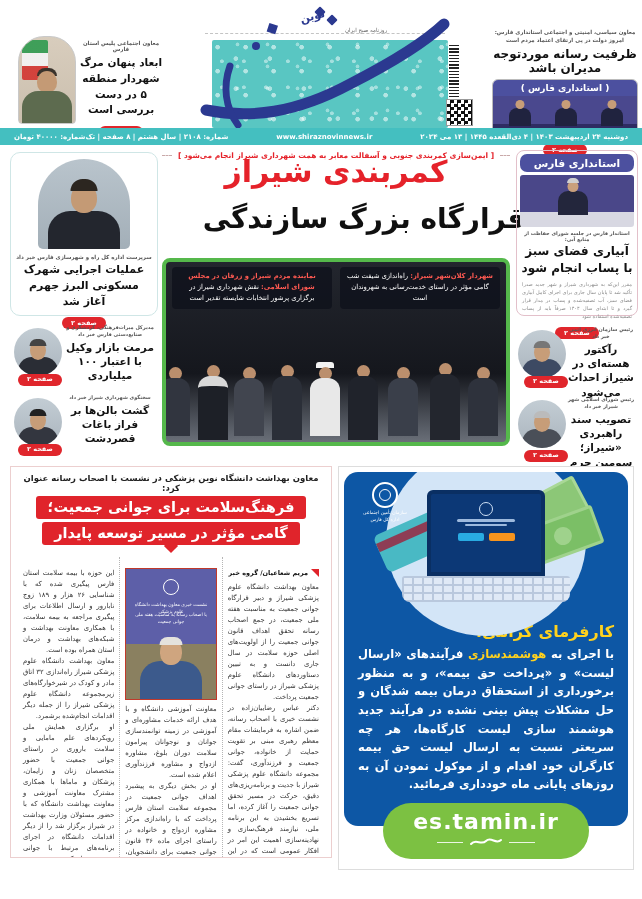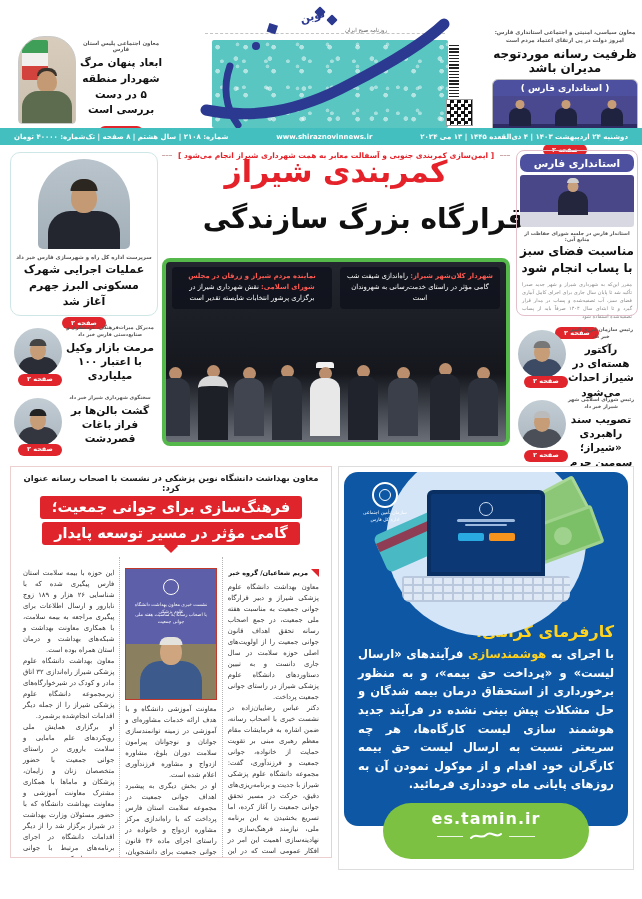--- a/index.html
+++ b/index.html
@@ -187,21 +187,21 @@
     width:10px; height:10px; border-radius:50%; border:1.5px solid #fff; }
   .tamin-name { font-size:4.6px; line-height:1.5; }
   .ad-head { color:#ffd21e; font-size:16px; font-weight:bold; text-align:right; padding:2px 14px 0; }
   .ad-body { color:#fff; font-size:11.5px; font-weight:bold; line-height:1.62; text-align:justify; padding:4px 14px 0; }
   .ad-body .hl { color:#ffd21e; }
   .ad-phone { display:flex; align-items:center; justify-content:center; gap:5px; margin-top:4px; direction:rtl; }
   .ad-phone .num { color:#ffc527; font-size:19px; font-weight:bold; letter-spacing:1px; }
   .ad-phone .lbl { color:#fff; font-size:7px; font-weight:bold; }
   .ad-pill { position:absolute; left:50%; transform:translateX(-50%); top:336px; width:206px; height:56px;
     background:#7cc142; border-radius:28px; text-align:center; padding-top:6px; }
-  .ad-url { color:#fff; font-size:16px; font-weight:bold; letter-spacing:1px; direction:ltr; }
+  .ad-url { color:#fff; font-size:22px; font-weight:bold; letter-spacing:1px; direction:ltr; }
   .stamp-row { display:flex; align-items:center; justify-content:center; gap:6px; margin-top:1px; }
   .stamp-dash { width:26px; border-top:1.5px solid #fff; opacity:.85; }
 </style>
 </head>
 <body>
 
 <div class="page">
 
   <div class="h-left-photo">
     <div class="flag"></div>
@@ -343,21 +343,21 @@
         <div class="p-body" style="background:#31353f;"></div>
       </div>
   </div>
 
   <div class="gov">
     <div class="gov-label">استانداری فارس</div>
     <div class="gov-photo">
       <div class="gov-man"></div>
     </div>
     <div class="kicker">استاندار فارس در جلسه شورای حفاظت از منابع آبی:</div>
-    <div class="title">مناسبت فضای سبز با پساب انجام شود</div>
+    <div class="title">آبیاری فضای سبز با پساب انجام شود</div>
     <div class="excerpt">مقرر این‌که به شهرداری شیراز و شهر جدید صدرا تأکید شد تا پایان سال جاری برای اجرای کامل آبیاری فضای سبز، آب تصفیه‌شده و پساب در مدار قرار گیرد و تا ابتدای سال ۱۴۰۴ صرفاً باید از پساب تصفیه‌شده استفاده شود</div>
     <span class="badge">صفحه ۲</span>
   </div>
 
   <div class="mini right-col" style="left:516px; top:322px;">
     <div class="avatar">
       <div class="suit" style="background:#3d4a63;"></div>
         <div class="face"></div>
         <div class="hair" style="background:#777;"></div>
     </div>
@@ -376,21 +376,21 @@
     </div>
     <div class="mtext">
       <div class="kicker">رئیس شورای اسلامی شهر شیراز خبر داد</div>
       <div class="title">تصویب سند راهبردی «شیراز؛ سومین حرم اهل‌بیت(ع)»</div>
     </div>
     <span class="badge">صفحه ۲</span>
   </div>
 
   <div class="article">
     <div class="kicker">معاون بهداشت دانشگاه نوین پزشکی در نشست با اصحاب رسانه عنوان کرد:</div>
-    <div class="redbar">فرهنگ‌سازی برای جوانی جمعیت؛</div>
+    <div class="redbar">فرهنگ‌سلامت برای جوانی جمعیت؛</div>
     <div class="redbar">گامی مؤثر در مسیر توسعه پایدار</div>
     <div class="pointer"></div>
     <div class="cols">
       <div class="col">
         <div class="byline">
           <span class="flag-icon"></span>
           <span>مریم شعاعیان/ گروه خبر</span>
         </div><span>معاون بهداشت دانشگاه علوم پزشکی شیراز و دبیر قرارگاه جوانی جمعیت به مناسبت هفته ملی جمعیت، در جمع اصحاب رسانه تحقق اهداف قانون جوانی جمعیت را از اولویت‌های اصلی حوزه سلامت در سال جاری دانست و به تبیین دستاوردهای دانشگاه علوم پزشکی شیراز در راستای جوانی جمعیت پرداخت.
 دکتر عباس رضاییان‌زاده در نشست خبری با اصحاب رسانه، ضمن اشاره به فرمایشات مقام معظم رهبری مبنی بر تقویت حمایت از خانواده، جوانی جمعیت و فرزندآوری، گفت: مجموعه دانشگاه علوم پزشکی شیراز با جدیت و برنامه‌ریزی‌های دقیق، حرکت در مسیر تحقق جوانی جمعیت را آغاز کرده، اما تسریع بخشیدن به این برنامه ملی، نیازمند فرهنگ‌سازی و نهادینه‌سازی اهمیت این امر در افکار عمومی است که در این زمینه اصحاب رسانه می‌توانند نقش مؤثری داشته باشند.
 او ادامه داد: راه‌اندازی کلینیک مشاوره ناباروری در بیمارستان مادر و کودک شوشتری در راستای جوانی جمعیت، طراحی سامانه رهگیری اطلاعات زوجین نابارور و معرفی زوجین نیازمند به بانک در زمینه درمان ناباروری و راه‌اندازی پنج مرکز درمان ناباروری سطح ۳ در شیراز و ۵ مرکز سطح ۲ در شهرستان‌های فیروزآباد، آباده، ممسنی، داراب، لامرد و اقلید از جمله اقدامات مجموعه دانشگاه در این زمینه است.</span>

